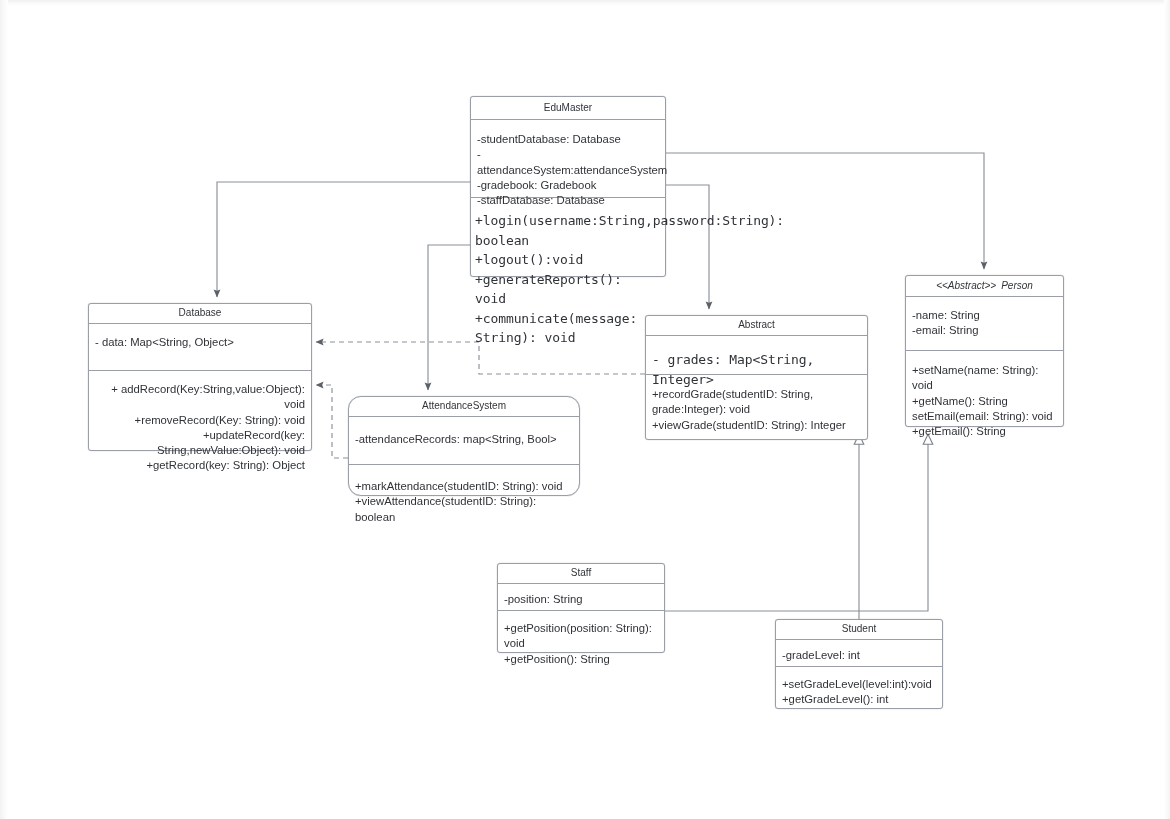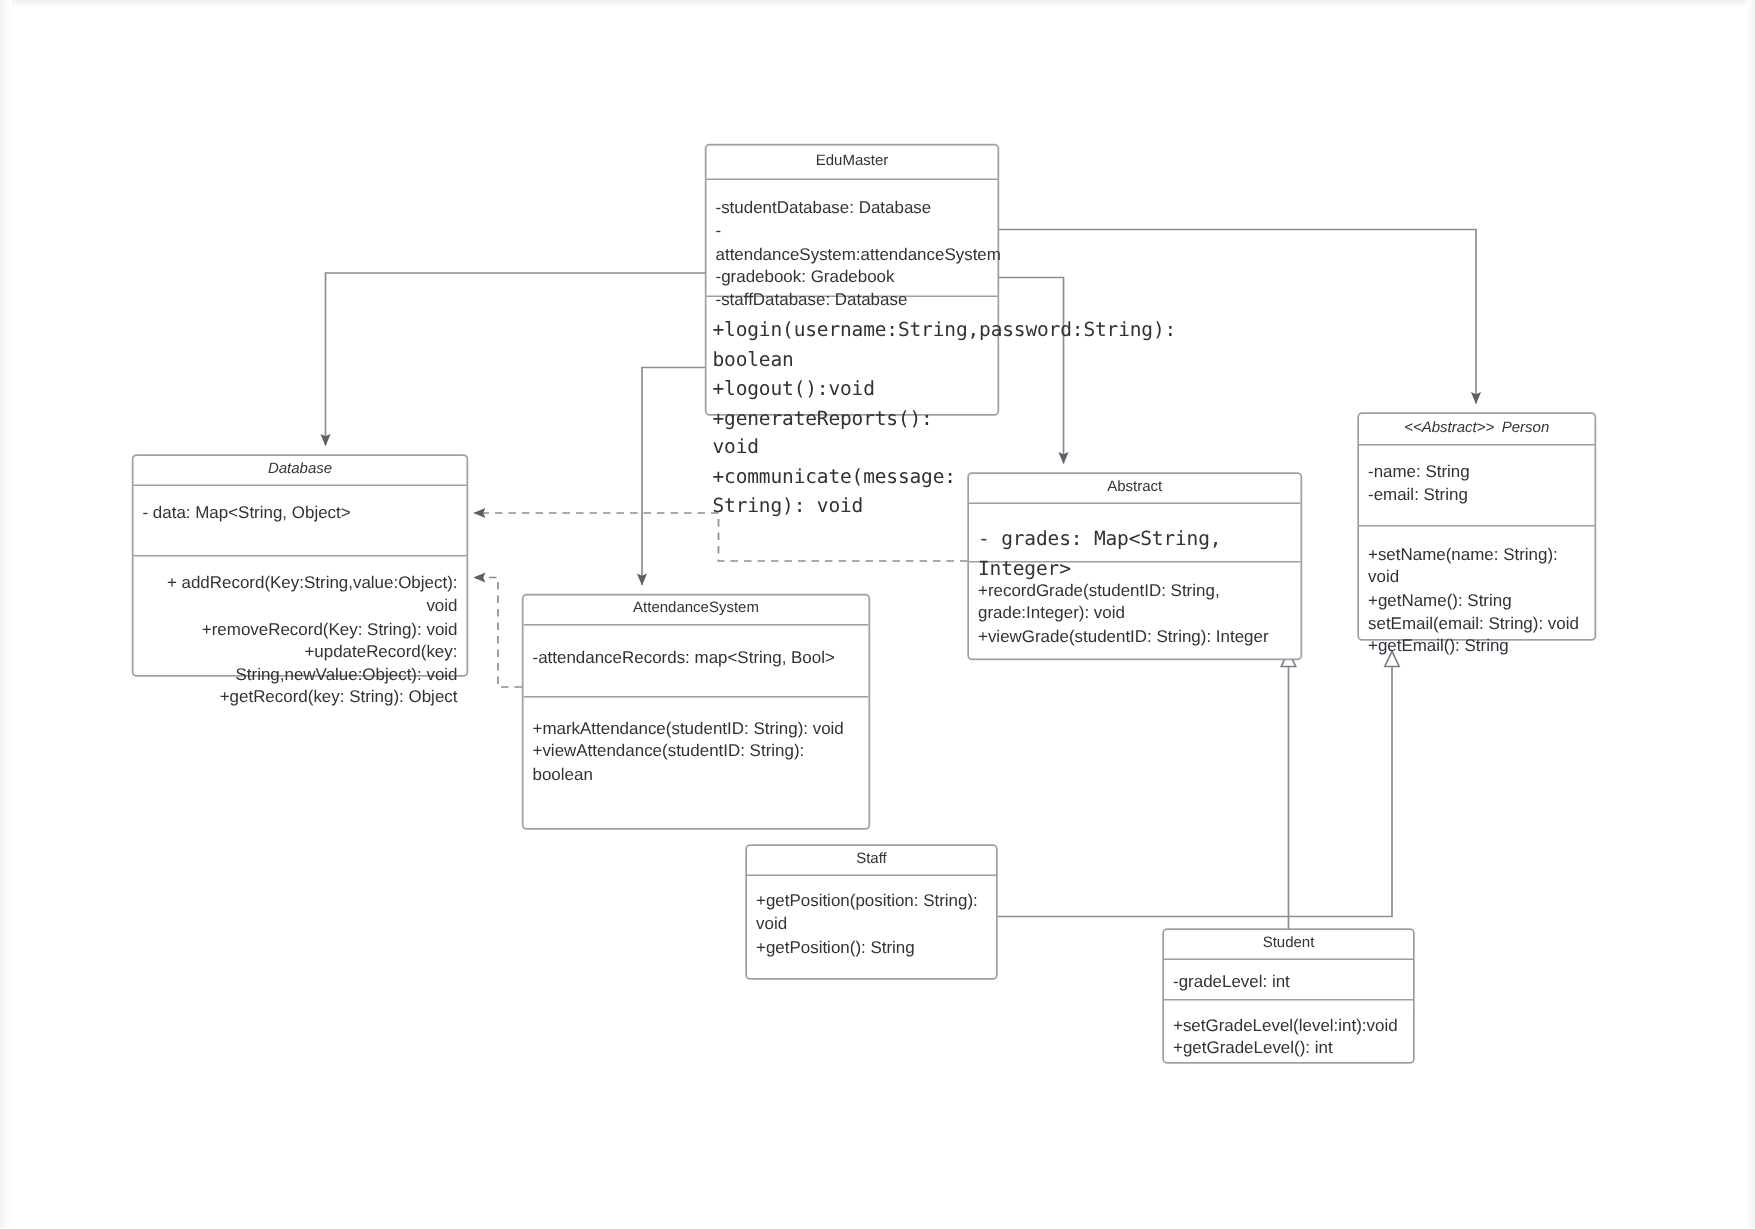--- a/index.html
+++ b/index.html
@@ -140,31 +140,31 @@
 -attendanceSystem:attendanceSystem
 -gradebook: Gradebook
 -staffDatabase: Database</div>
     <div class="uml-section methods mono" style="height:78px; padding-top:13px; padding-left:4px;">+login(username:String,password:String): boolean
 +logout():void
 +generateReports(): void
 +communicate(message: String): void</div>
   </div>
 
   <div class="uml-class" style="left:88px; top:303px; width:224px; height:148px;">
-    <div class="uml-header" style="height:20px;font-style:italic;">
+    <div class="uml-header" style="height:20px;">
       <span>Database</span>
     </div>
     <div class="uml-section attrs" style="height:47px; padding-top:11px;">- data: Map&lt;String, Object&gt;</div>
     <div class="uml-section methods" style="height:79px; padding-top:11px;text-align:right;">+ addRecord(Key:String,value:Object): void
 +removeRecord(Key: String): void
 +updateRecord(key: String,newValue:Object): void
 +getRecord(key: String): Object</div>
   </div>
 
-  <div class="uml-class" style="left:348px; top:396px; width:232px; height:157px;">
+  <div class="uml-class" style="left:348px; top:396px; width:232px; height:100px;border-radius:13px;">
     <div class="uml-header" style="height:20px;">
       <span>AttendanceSystem</span>
     </div>
     <div class="uml-section attrs" style="height:48px; padding-top:15px;">-attendanceRecords: map&lt;String, Bool&gt;</div>
     <div class="uml-section methods" style="height:61px; padding-top:14px;">+markAttendance(studentID: String): void
 +viewAttendance(studentID: String): boolean</div>
   </div>
 
   <div class="uml-class" style="left:645px; top:315px; width:223px; height:125px;">
     <div class="uml-header" style="height:20px;">
@@ -186,20 +186,21 @@
     <div class="uml-section methods" style="height:77px; padding-top:12px;">+setName(name: String): void
 +getName(): String
 setEmail(email: String): void
 +getEmail(): String</div>
   </div>
 
   <div class="uml-class" style="left:497px; top:563px; width:168px; height:90px;">
     <div class="uml-header" style="height:20px;">
       <span>Staff</span>
     </div>
+    <div class="uml-section attrs" style="height:27px; padding-top:8px;">-position: String</div>
     <div class="uml-section methods" style="height:43px; padding-top:10px;">+getPosition(position: String): void
 +getPosition(): String</div>
   </div>
 
   <div class="uml-class" style="left:775px; top:619px; width:168px; height:90px;">
     <div class="uml-header" style="height:20px;">
       <span>Student</span>
     </div>
     <div class="uml-section attrs" style="height:27px; padding-top:8px;">-gradeLevel: int</div>
     <div class="uml-section methods" style="height:43px; padding-top:10px;">+setGradeLevel(level:int):void

